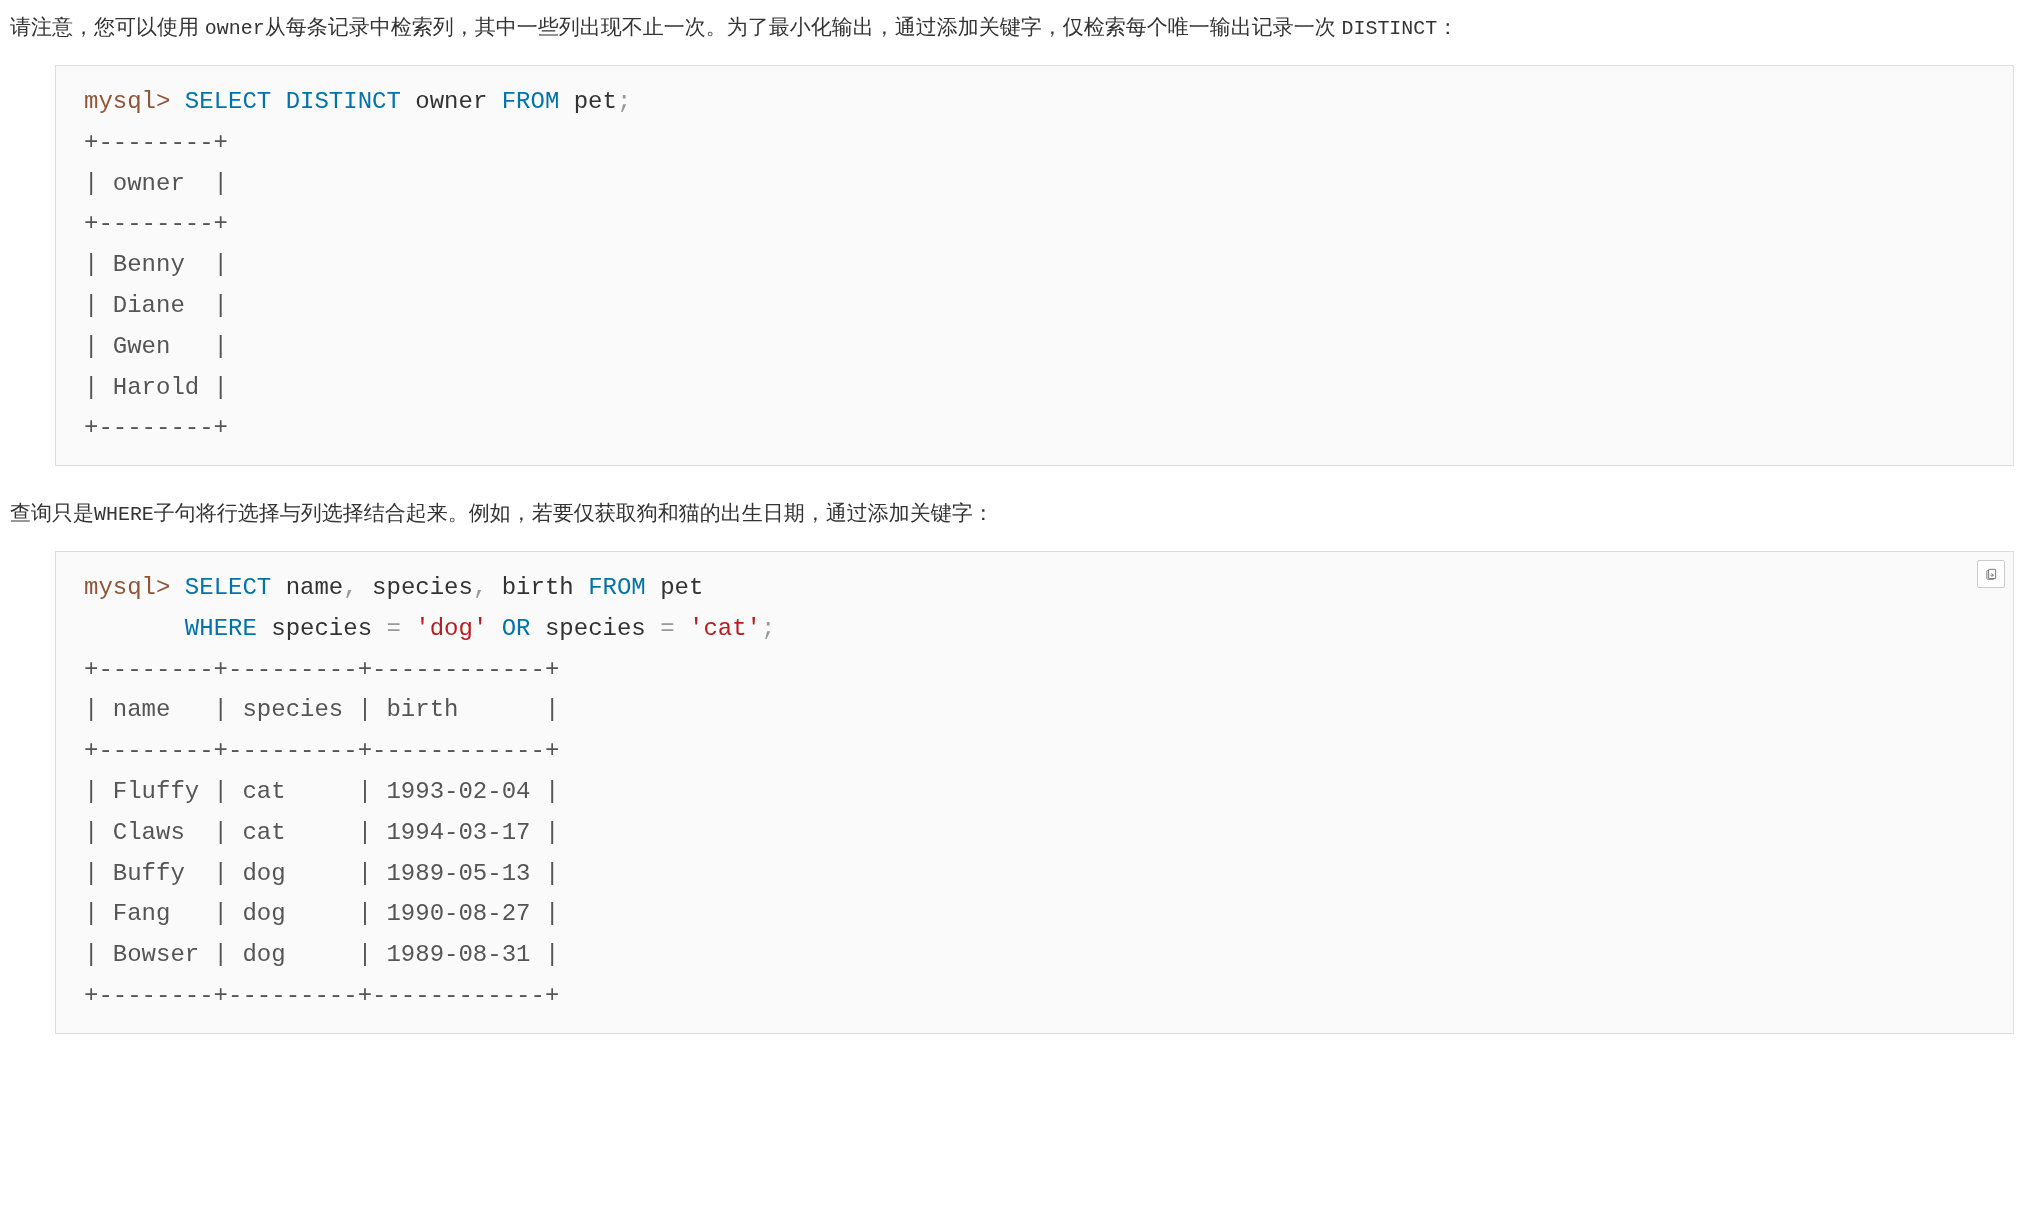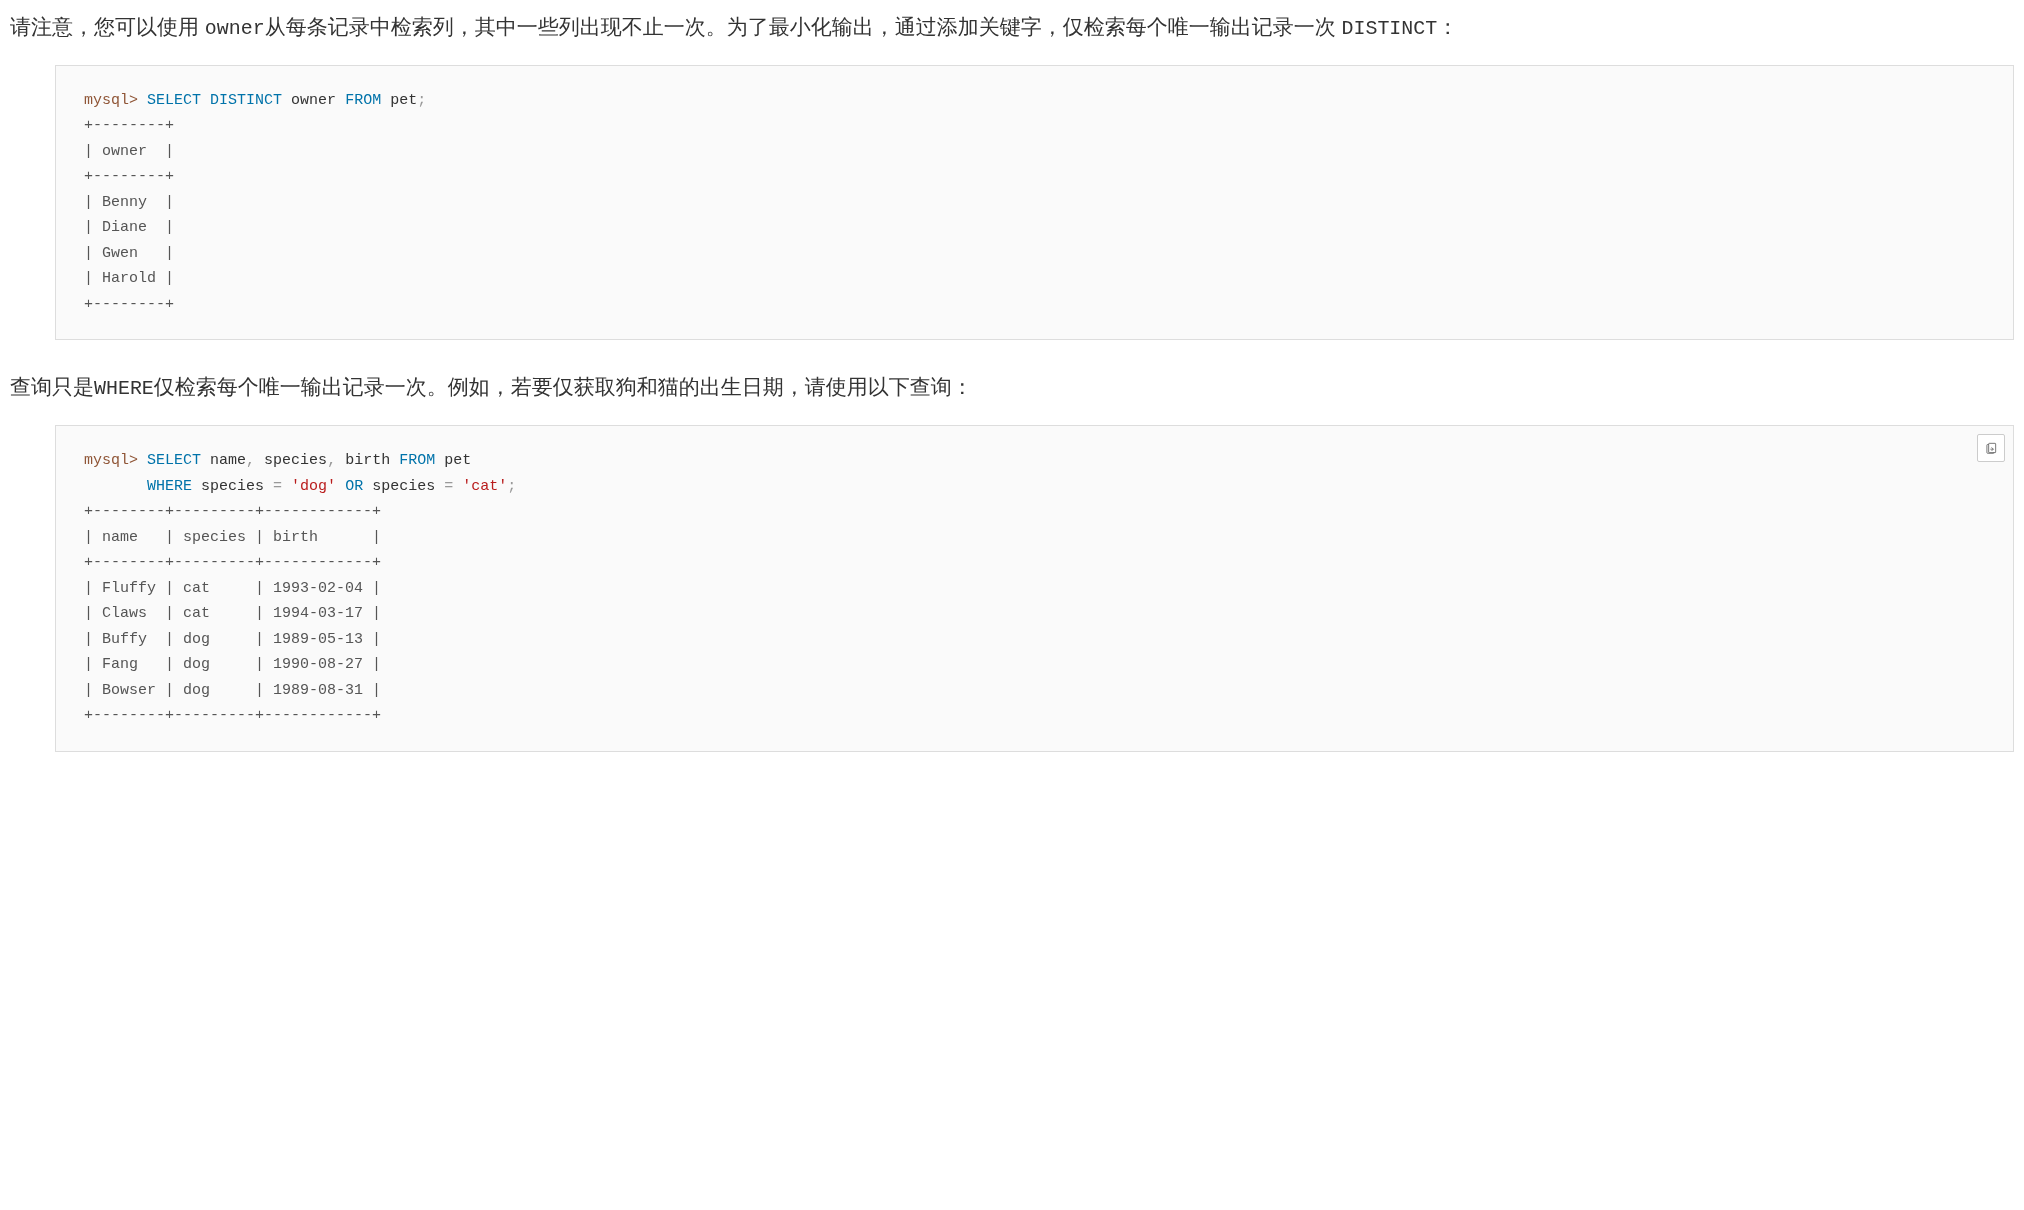--- a/index.html
+++ b/index.html
@@ -15,24 +15,24 @@
       margin: 0 0 20px 0;
     }
     .code-inline {
       font-family: "SFMono-Regular", Consolas, "Liberation Mono", Menlo, monospace;
       font-size: 0.95em;
     }
     .code-block {
       position: relative;
       background: #fafafa;
       border: 1px solid #ddd;
-      padding: 22px 28px;
+      padding: 16px 28px;
       margin: 0 0 30px 45px;
       font-family: "SFMono-Regular", Consolas, "Liberation Mono", Menlo, monospace;
-      font-size: 15px;
+      font-size: 24px;
       line-height: 1.7;
       white-space: pre;
       color: #555;
       overflow-x: auto;
     }
     .copy-btn {
       position: absolute;
       top: 8px;
       right: 8px;
       width: 28px;
@@ -66,21 +66,21 @@
 <div class="code-block"><span class="kw-prompt">mysql&gt;</span><span> </span><span class="kw-blue">SELECT</span><span> </span><span class="kw-blue">DISTINCT</span><span> </span><span class="kw-black">owner</span><span> </span><span class="kw-blue">FROM</span><span> </span><span class="kw-black">pet</span><span class="kw-punct">;</span><span>
 +--------+
 | owner  |
 +--------+
 | Benny  |
 | Diane  |
 | Gwen   |
 | Harold |
 +--------+</span></div>
 
-<p><span>查询只是</span><span class="code-inline">WHERE</span><span>仅检索每个唯一输出记录一次。例如，若要仅获取狗和猫的出生日期，请使用以下查询：</span></p>
+<p><span>查询只是</span><span class="code-inline">WHERE</span><span>子句将行选择与列选择结合起来。例如，若要仅获取狗和猫的出生日期，通过添加关键字：</span></p>
 
 <div class="code-block"><button class="copy-btn"><svg viewBox="0 0 24 24">
         <rect x="8" y="4" width="12" height="16" rx="1"></rect>
         <path d="M8 6 H6 a1 1 0 0 0 -1 1 v13 a1 1 0 0 0 1 1 h10 a1 1 0 0 0 1 -1 v-1"></path>
         <path d="M13 11 l3 3 l-3 3 M16 14 h-5"></path>
       </svg></button><span class="kw-prompt">mysql&gt;</span><span> </span><span class="kw-blue">SELECT</span><span> </span><span class="kw-black">name</span><span class="kw-punct">,</span><span> </span><span class="kw-black">species</span><span class="kw-punct">,</span><span> </span><span class="kw-black">birth</span><span> </span><span class="kw-blue">FROM</span><span> </span><span class="kw-black">pet</span><span>
        </span><span class="kw-blue">WHERE</span><span> </span><span class="kw-black">species</span><span> </span><span class="kw-punct">=</span><span> </span><span class="kw-str">'dog'</span><span> </span><span class="kw-blue">OR</span><span> </span><span class="kw-black">species</span><span> </span><span class="kw-punct">=</span><span> </span><span class="kw-str">'cat'</span><span class="kw-punct">;</span><span>
 +--------+---------+------------+
 | name   | species | birth      |
 +--------+---------+------------+

